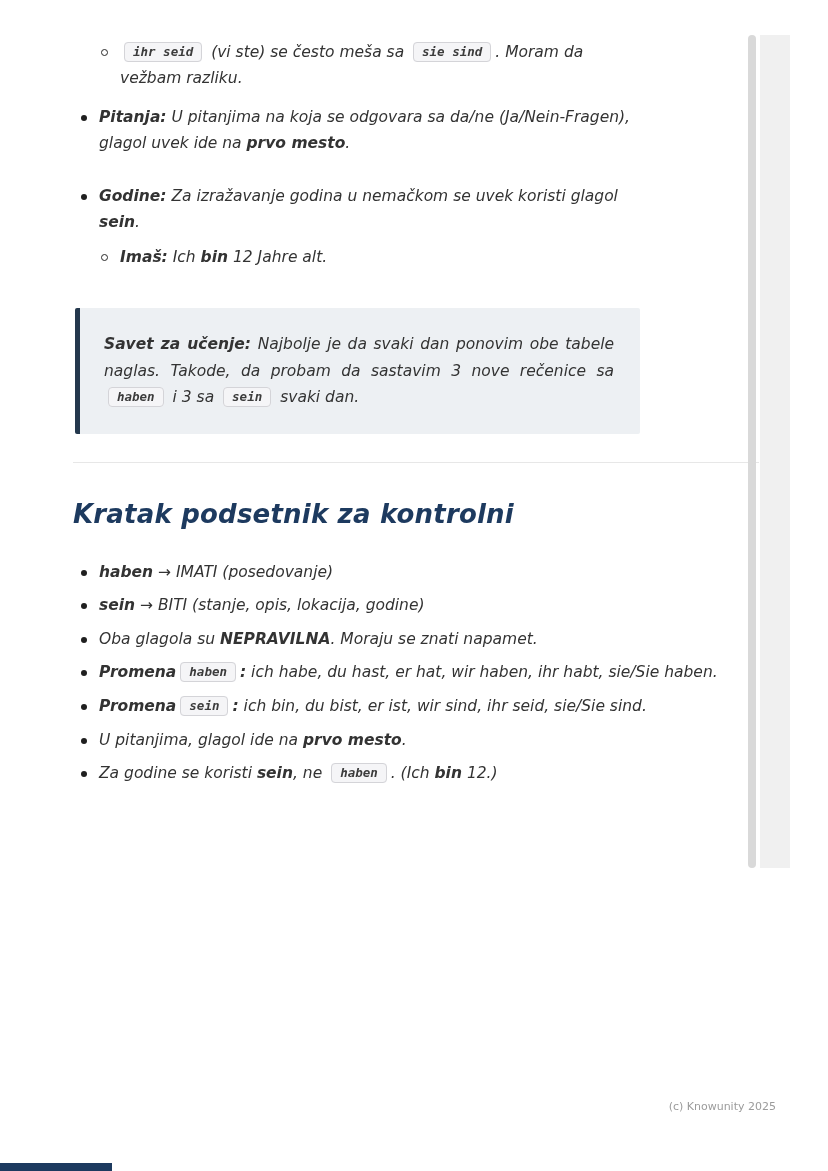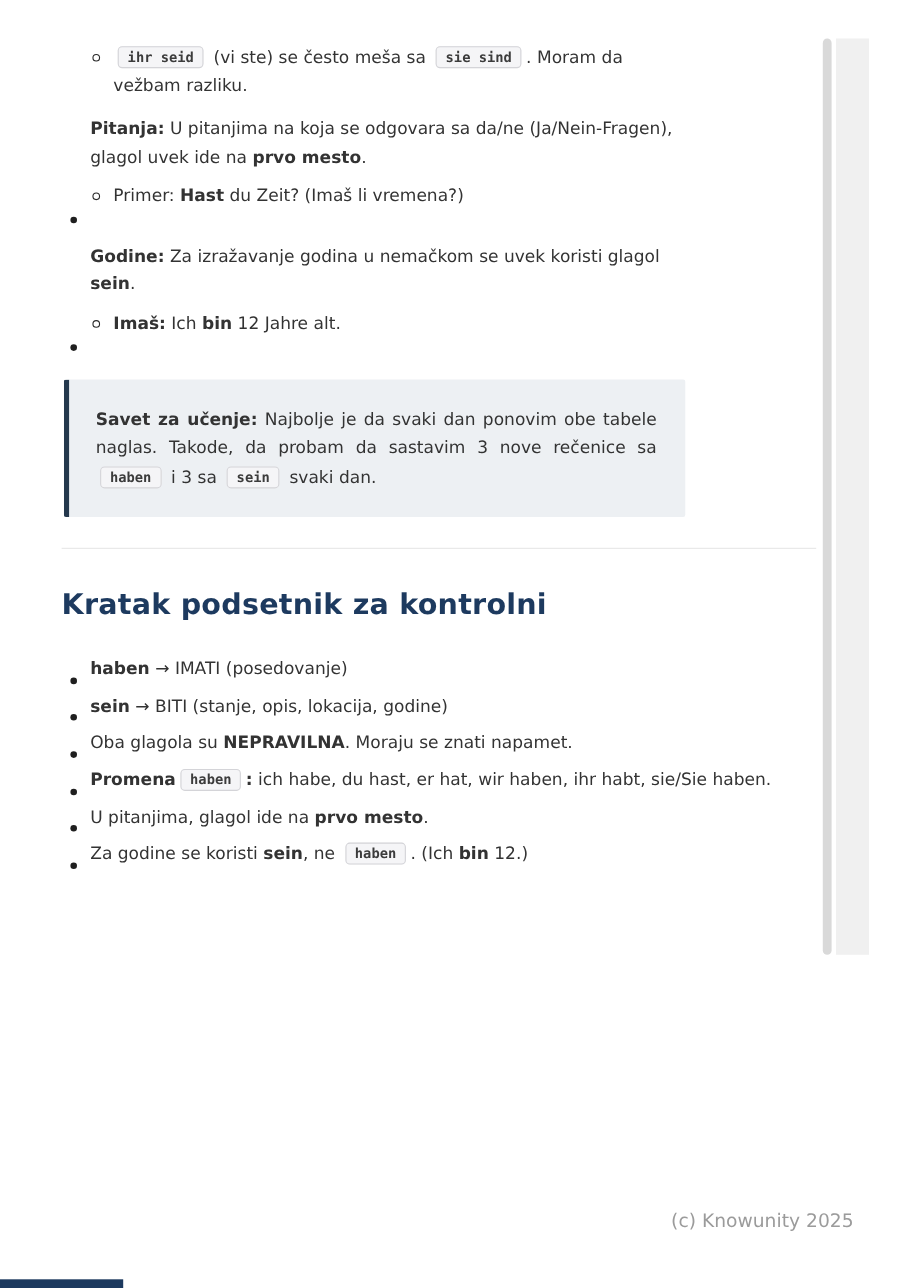--- a/index.html
+++ b/index.html
@@ -10,30 +10,31 @@
   }
   .viewport {
     position: relative;
     width: 828px;
     height: 1171px;
     background: #ffffff;
     overflow: hidden;
   }
   .content {
     position: absolute;
-    left: 56px;
+    left: 73px;
     top: 0;
     width: 686px;
     padding-top: 40px;
     font-size: 15.5px;
     line-height: 1.65;
+    font-style: italic;
   }
   .top-section { max-width: 576px; }
   ul { list-style: none; }
-  .mainlist > li { display: flex; align-items: flex-end; margin-bottom: 18px; }
+  .mainlist > li { display: flex; align-items: flex-start; margin-bottom: 18px; }
   .marker { flex: 0 0 auto; border-radius: 50%; }
   .dot { width: 6px; height: 6px; background: #1f1f1f; margin: 10px 12px 0 8px; }
   .circle {
     width: 7px; height: 7px;
     background: transparent;
     border: 1.5px solid #2a2a2a;
     margin: 9px 12px 0 0;
   }
   .li-body { flex: 1 1 auto; min-width: 0; }
   .sublist { margin-top: 10px; padding-left: 2px; }
@@ -75,21 +76,21 @@
     color: var(--accent, #1d3a5f);
     margin-top: 30px;
     letter-spacing: 0.2px;
   }
   .summary { margin-top: 24px; }
   .summary > li { margin-bottom: 8px; }
   .footer {
     position: absolute;
     top: 1100px;
     right: 52px;
-    font-size: 17px;
+    font-size: 11px;
     color: var(--footer_text, #9b9b9b);
   }
   .scroll-track {
     position: absolute;
     left: 760px; top: 35px;
     width: 30px; height: 833px;
     background: var(--scroll_track, #f0f0f0);
   }
   .scroll-thumb {
     position: absolute;
@@ -121,24 +122,20 @@
           <div class="li-body"><span class="seg-code">ihr seid</span><span class="seg"> (vi ste) se često meša sa </span><span class="seg-code">sie sind</span><span class="seg">. Moram da vežbam razliku.</span></div>
         </li>
       </ul>
 
       <ul class="mainlist">
         <li>
           <span class="marker dot"></span>
           <div class="li-body">
             <div class="li-text"><span class="seg-bold">Pitanja:</span><span class="seg"> U pitanjima na koja se odgovara sa da/ne (Ja/Nein-Fragen), glagol uvek ide na </span><span class="seg-bold">prvo mesto</span><span class="seg">.</span></div>
             <ul class="sublist">
-              <li>
-                <span class="marker circle"></span>
-                <div class="li-body"><span class="seg">Primer: </span><span class="seg-bold">Hast</span><span class="seg"> du Zeit? (Imaš li vremena?)</span></div>
-              </li>
             </ul>
           </div>
         </li>
         <li>
           <span class="marker dot"></span>
           <div class="li-body">
             <div class="li-text"><span class="seg-bold">Godine:</span><span class="seg"> Za izražavanje godina u nemačkom se uvek koristi glagol </span><span class="seg-bold">sein</span><span class="seg">.</span></div>
             <ul class="sublist">
               <li>
                 <span class="marker circle"></span>
@@ -171,20 +168,24 @@
       <li>
         <span class="marker dot"></span>
         <div class="li-body"><span class="seg">Oba glagola su </span><span class="seg-bold">NEPRAVILNA</span><span class="seg">. Moraju se znati napamet.</span></div>
       </li>
       <li>
         <span class="marker dot"></span>
         <div class="li-body"><span class="seg-bold">Promena</span><span class="seg-code">haben</span><span class="seg-bold">:</span><span class="seg"> ich habe, du hast, er hat, wir haben, ihr habt, sie/Sie haben.</span></div>
       </li>
       <li>
         <span class="marker dot"></span>
+        <div class="li-body"><span class="seg-bold">Promena</span><span class="seg-code">sein</span><span class="seg-bold">:</span><span class="seg"> ich bin, du bist, er ist, wir sind, ihr seid, sie/Sie sind.</span></div>
+      </li>
+      <li>
+        <span class="marker dot"></span>
         <div class="li-body"><span class="seg">U pitanjima, glagol ide na </span><span class="seg-bold">prvo mesto</span><span class="seg">.</span></div>
       </li>
       <li>
         <span class="marker dot"></span>
         <div class="li-body"><span class="seg">Za godine se koristi </span><span class="seg-bold">sein</span><span class="seg">, ne </span><span class="seg-code">haben</span><span class="seg">. (Ich </span><span class="seg-bold">bin</span><span class="seg"> 12.)</span></div>
       </li>
     </ul>
 
   </main>
 

